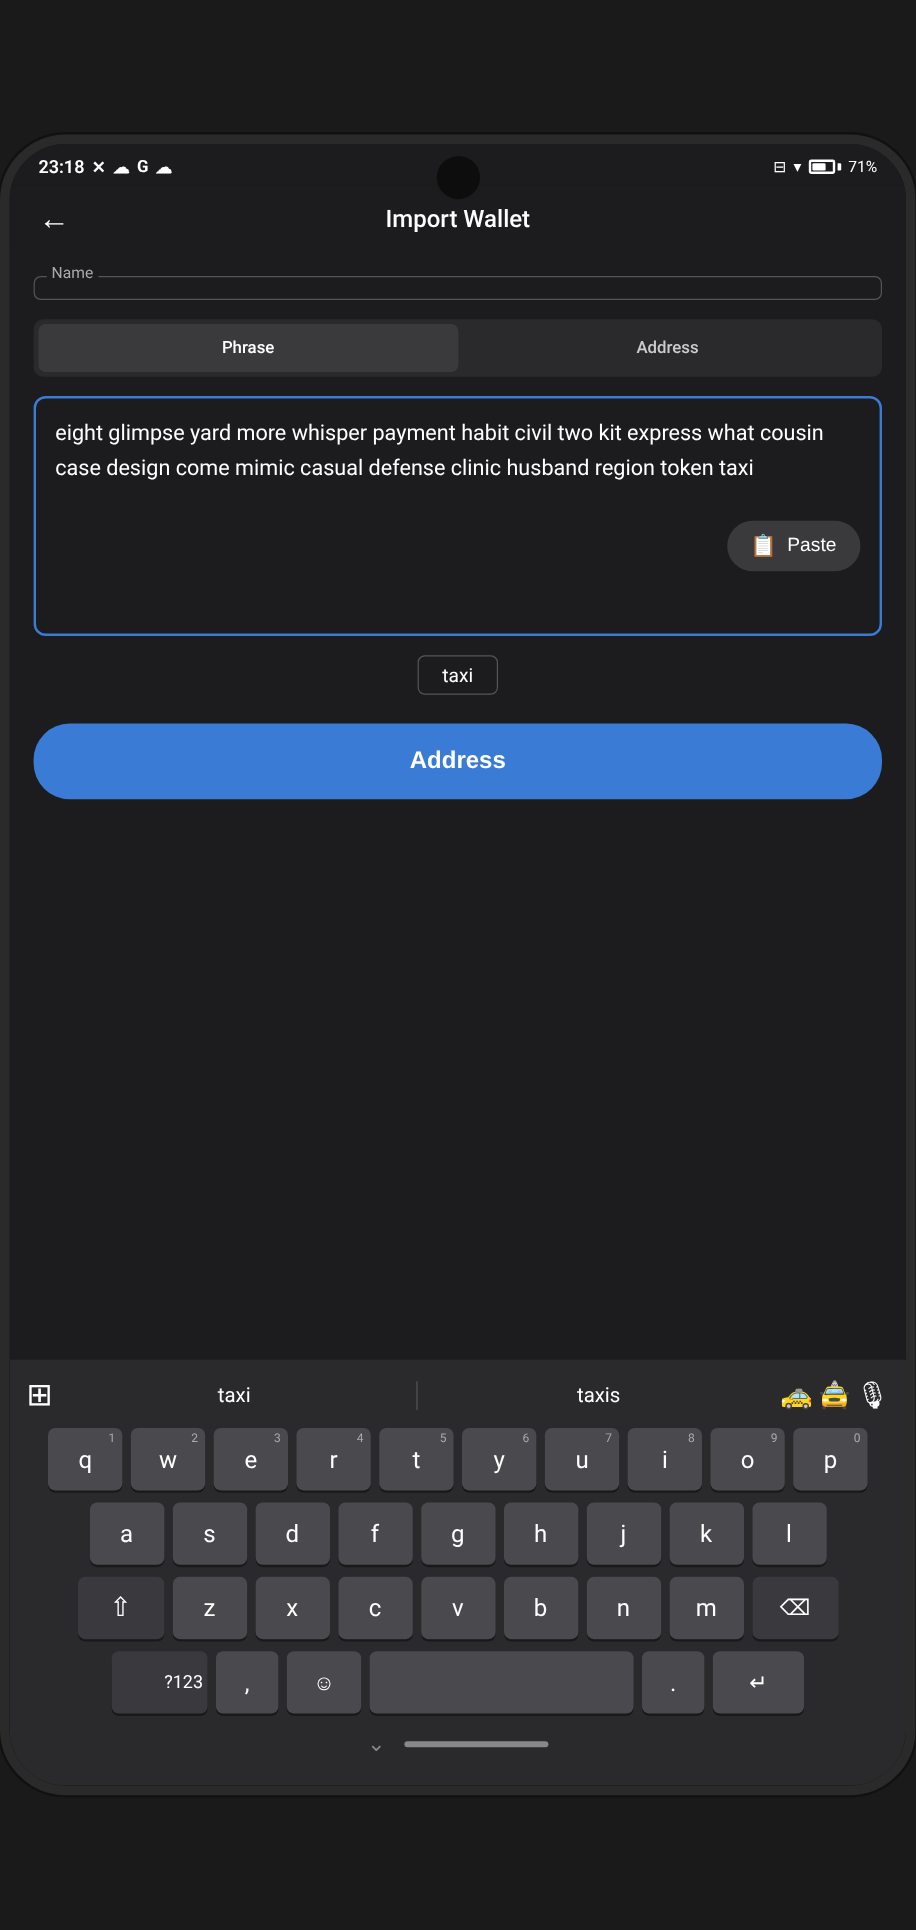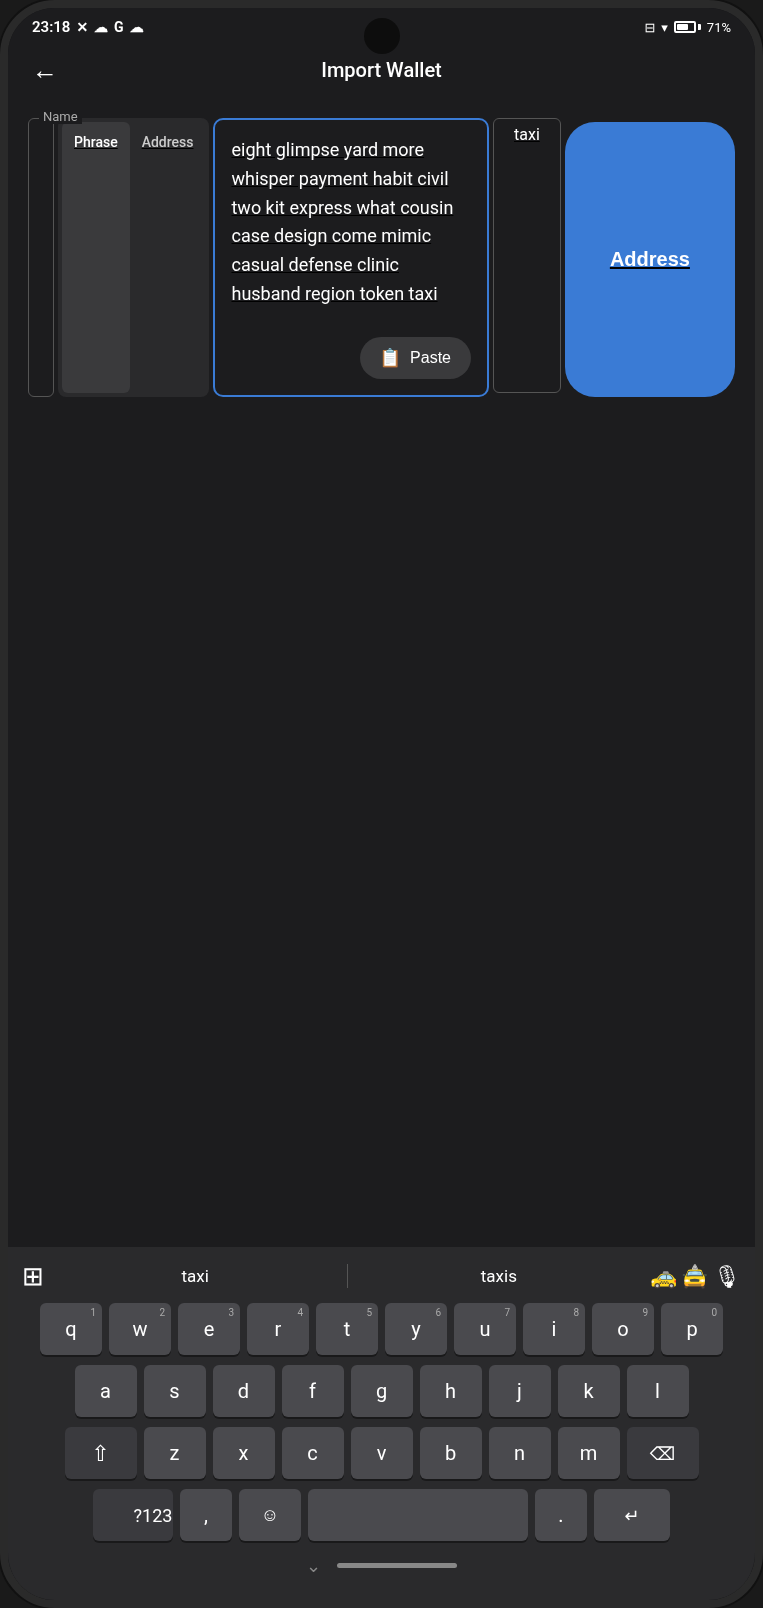--- a/index.html
+++ b/index.html
@@ -6,21 +6,21 @@
     body {
       background: #1a1a1a;
       display: flex;
       justify-content: center;
       align-items: center;
       min-height: 100vh;
       font-family: 'Roboto', Arial, sans-serif;
     }
     .phone-frame {
       width: 763px;
-      height: 1608px;
+      height: 1384px;
       background: #1c1c1e;
       border-radius: 55px;
       position: relative;
       overflow: hidden;
       border: 8px solid #2a2a2a;
       box-shadow: 0 0 0 2px #111, inset 0 0 30px rgba(0,0,0,0.5);
     }
     .phone-screen {
       width: 100%;
       height: 100%;
@@ -90,23 +90,22 @@
     }
     .header-title {
       color: white;
       font-size: 20px;
       font-weight: 500;
     }
     
     .form-area {
       padding: 20px 20px 16px;
       display: flex;
-      flex-direction: row;
-      gap: 4px;
-      text-decoration: underline;
+      flex-direction: column;
+      gap: 16px;
     }
     
     .name-field-wrapper {
       position: relative;
       border: 1px solid #555;
       border-radius: 6px;
       padding: 8px 12px 10px;
     }
     .name-label {
       position: absolute;
@@ -460,21 +459,21 @@
             <div class="key">x</div>
             <div class="key">c</div>
             <div class="key">v</div>
             <div class="key">b</div>
             <div class="key">n</div>
             <div class="key">m</div>
             <div class="key key-special" style="font-size:18px; max-width:72px;">⌫</div>
           </div>
 
           <div class="key-row">
-            <div class="key key-special" style="font-size:18px; max-width:80px; flex:1.6;padding-left:40px;">?123</div>
+            <div class="key key-special" style="font-size:15px; max-width:80px; flex:1.6;padding-left:40px;">?123</div>
             <div class="key" style="max-width:52px;">,</div>
             <div class="key" style="font-size:18px; max-width:62px;">☺</div>
             <div class="key key-space" style="font-size:14px; max-width:220px; flex:4;"></div>
             <div class="key" style="max-width:52px;">.</div>
             <div class="key key-return" style="font-size:18px; max-width:76px; flex:1.5; background:#4a4a4e;">↵</div>
           </div>
 
         </div>
 
         <div class="bottom-bar">

